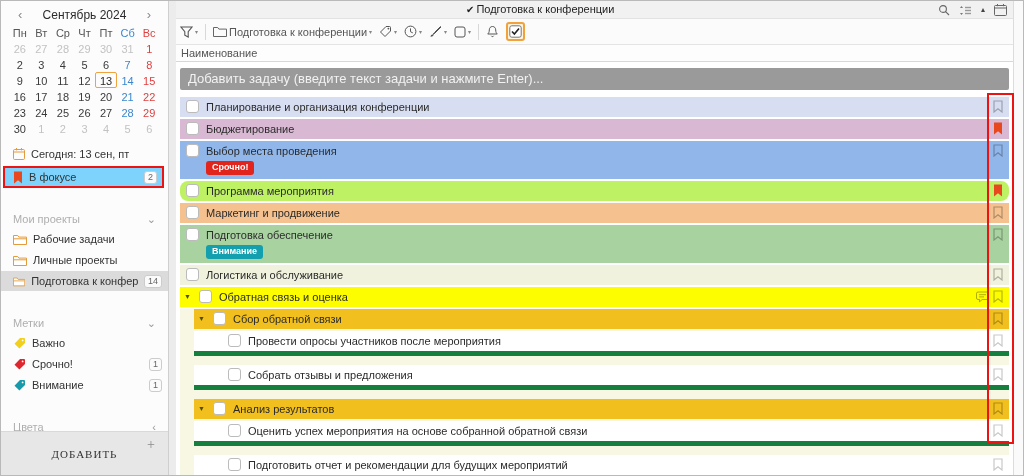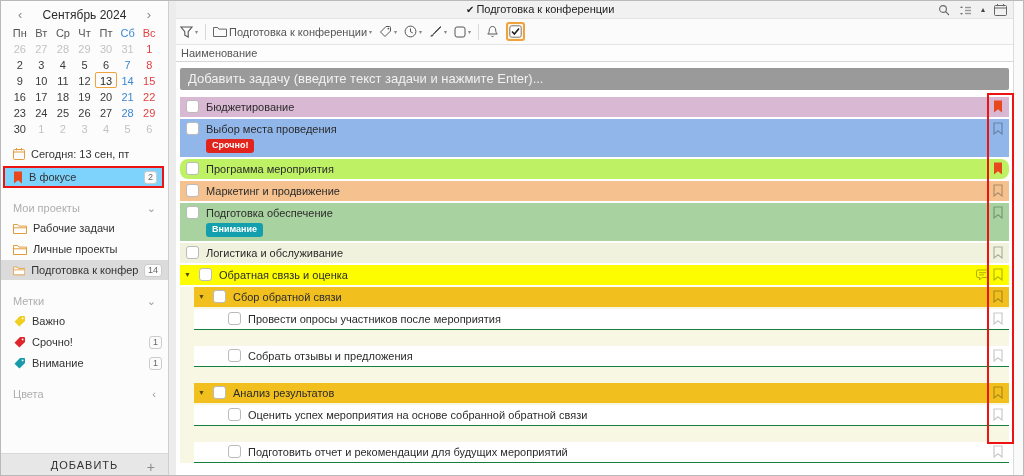--- a/index.html
+++ b/index.html
@@ -19,24 +19,24 @@
   .cal-cell.head.sat { color:#3a87cf; } .cal-cell.head.sun { color:#df4040; }
   .cal-cell.sat { color:#3a87cf; } .cal-cell.sun { color:#df4040; }
   .cal-cell.muted { color:#c2c2c2; }
   .cal-cell.today { border:1px solid #f0a23c; border-radius:2px; color:#2b2b2b; }
 
   .side-item { display:flex; align-items:center; gap:6px; height:20px; padding:0 6px 0 12px; margin-top:1px; }
   .side-item .lbl { white-space:nowrap; overflow:hidden; }
   .side-item.selected { background:#dbdbdb; }
   .side-item.focus { outline:2px solid #ee1313; outline-offset:-1px; margin:3px 5px 3px 3px; padding-left:9px; background:#7dd3fc; }
   .count-badge { margin-left:auto; font-size:9px; color:#666; background:#fbfbfb; border:1px solid #cccccc; border-radius:3px; padding:0 3px; line-height:11px; }
-  .side-section { display:flex; align-items:center; height:18px; margin-top:12px; padding:0 12px; color:#aeaeae; }
+  .side-section { display:flex; align-items:center; height:18px; margin-top:23px; padding:0 12px; color:#aeaeae; }
   .side-section .sec-chev { margin-left:auto; color:#9a9a9a; font-size:11px; }
   .today-item { margin-top:6px; }
-  .add-btn { position:absolute; bottom:0; left:0; right:0; height:22px; background:#e7e7e7; border:none; border-top:1px solid #d9d9d9; font-family:Liberation Sans, sans-serif; font-size:11px; letter-spacing:1px; color:#333; cursor:pointer; }
+  .add-btn { position:absolute; bottom:0; left:0; right:0; height:44px; background:#e7e7e7; border:none; border-top:1px solid #d9d9d9; font-family:Liberation Serif, serif; font-size:11px; letter-spacing:1px; color:#333; cursor:pointer; }
   .add-btn .plus { position:absolute; right:12px; top:5px; font-size:14px; color:#8b8b8b; font-weight:normal; }
 
   
   .main { flex:1; position:relative; background:#fff; border-left:7px solid #ececec; }
   .scroll-strip { position:absolute; top:0; right:0; bottom:0; width:10px; background:#fafafa; border-left:1px solid #dcdcdc; }
   .main-header { height:18px; background:#f1f1f1; border-bottom:1px solid #e2e2e2; position:relative; }
   .header-title { position:absolute; left:43%; transform:translateX(-50%); top:2px; display:flex; align-items:center; gap:2px; font-size:11px; color:#222; }
   .check-glyph { font-size:10px; color:#222; }
   .header-icons { position:absolute; right:16px; top:3px; display:flex; align-items:center; gap:9px; }
   .hicon { display:flex; align-items:center; color:#666; }
@@ -54,21 +54,21 @@
   .add-task { height:22px; line-height:22px; background:#9a9a9a; border-radius:2px; color:#f2f2f2; font-size:13px; padding-left:8px; margin-bottom:7px; white-space:nowrap; overflow:hidden; }
 
   .row { display:flex; align-items:flex-start; padding:0 6px 0 4px; margin-bottom:2px; position:relative; }
   .row-title { font-size:11px; line-height:20px; color:#2b2b2b; white-space:nowrap; }
   .cb { width:13px; height:13px; flex:0 0 13px; background:#fff; border:1px solid #bbb; border-radius:3px; margin:3px 7px 0 2px; }
   .tri { width:13px; flex:0 0 13px; font-size:7px; color:#4f4f00; line-height:20px; }
   .row-main { display:flex; flex-direction:column; align-items:flex-start; }
   .badge { color:#fff; font-size:9px; font-weight:bold; border-radius:3px; padding:2px 6px 3px; line-height:9px; margin:0 0 4px 0; }
   .row-icons { margin-left:auto; display:flex; align-items:center; gap:4px; margin-top:3px; }
   .group { background:#f7f7e4; padding-left:14px; }
-  .row.leaf { background:#fff !important; border-bottom:1px solid #15803d; margin-bottom:16px; padding-left:32px; }
+  .row.leaf { background:#fff !important; border-bottom:5px solid #15803d; margin-bottom:9px; padding-left:32px; }
   .annotation-rect { position:absolute; right:9px; top:92px; width:27px; height:351px; border:2px solid #ee1313; pointer-events:none; }
 </style>
 </head>
 <body>
 
 <div class="app">
 
   <aside class="sidebar">
     <div class="cal">
       <div class="cal-head">
@@ -310,20 +310,31 @@
 
     <div class="colhead">
       <span>Наименование</span>
     </div>
 
     <div class="content">
       <div class="add-task">
         <span>Добавить задачу (введите текст задачи и нажмите Enter)...</span>
       </div>
       <div id="task-list">
+          <div class="row" style="background: rgb(216, 222, 242);">
+            <span class="cb"></span>
+            <div class="row-main">
+              <div class="row-title">Планирование и организация конференции</div>
+            </div>
+            <div class="row-icons">
+              <svg width="10" height="13" viewBox="0 0 10 13">
+                <path d="M1 1h8v11l-4-3.2L1 12z" fill="none" stroke="rgba(0,0,0,0.28)" stroke-width="1.2"></path>
+              </svg>
+            </div>
+          </div>
           <div class="row" style="background: rgb(216, 184, 211);">
             <span class="cb"></span>
             <div class="row-main">
               <div class="row-title">Бюджетирование</div>
             </div>
             <div class="row-icons">
               <svg width="10" height="13" viewBox="0 0 10 13">
                 <path d="M1 0.5h8v12l-4-3.2-4 3.2z" fill="#e8481e"></path>
               </svg>
             </div>

